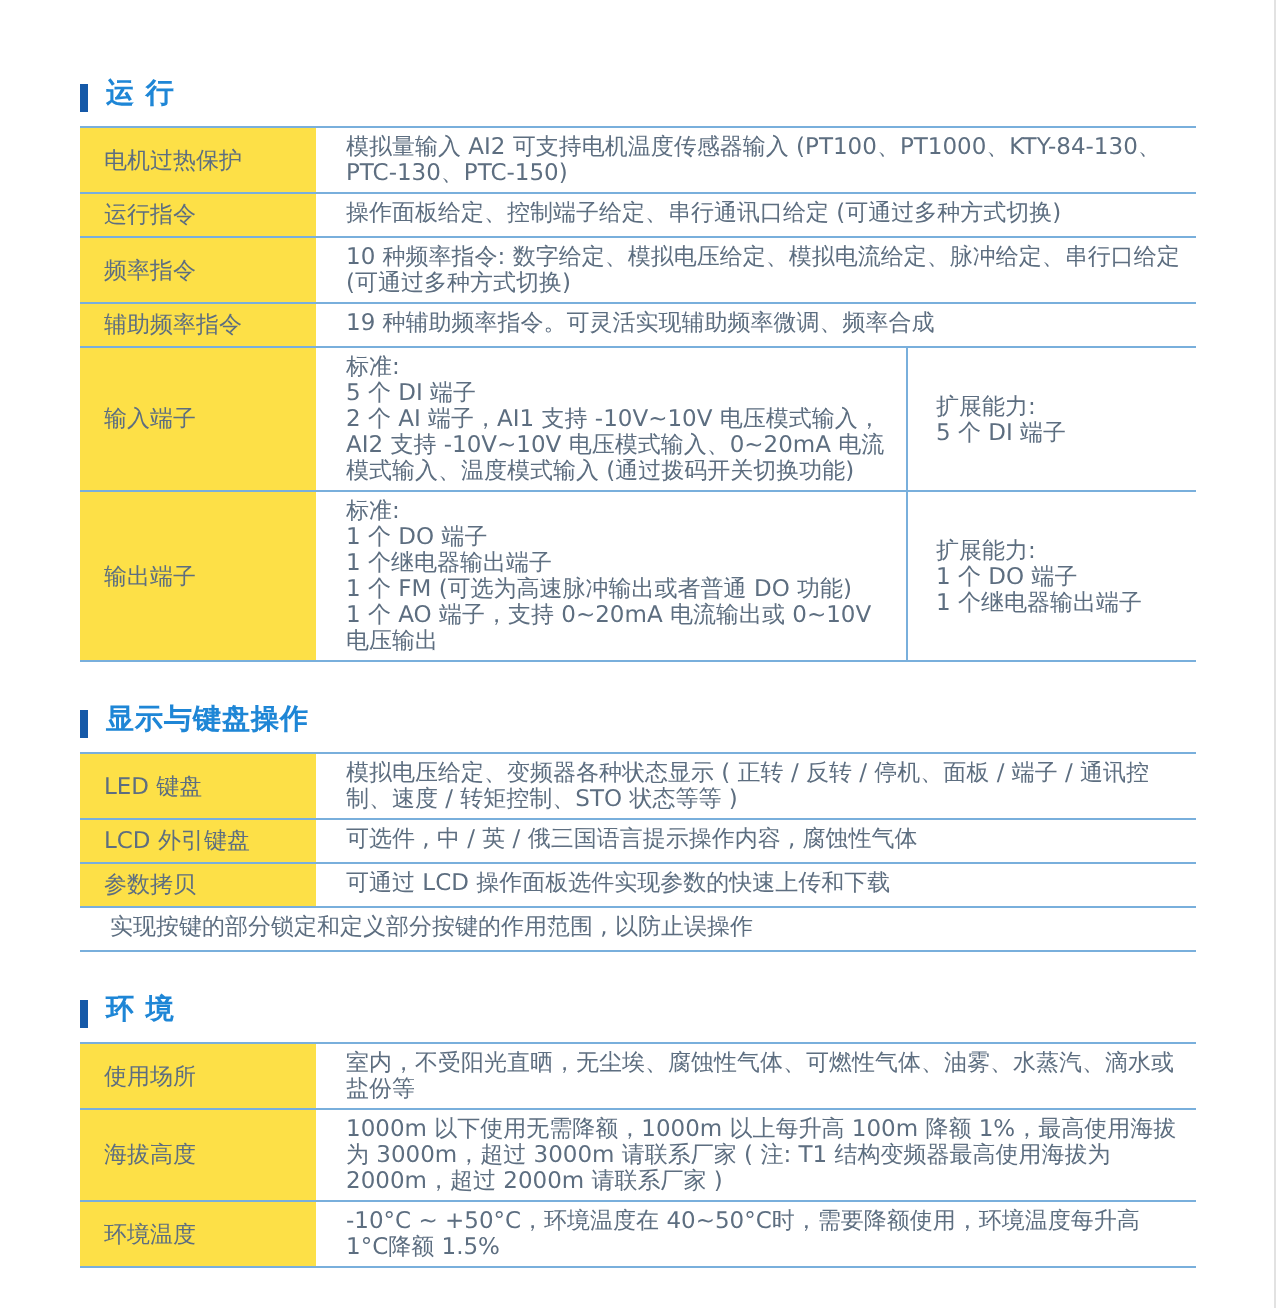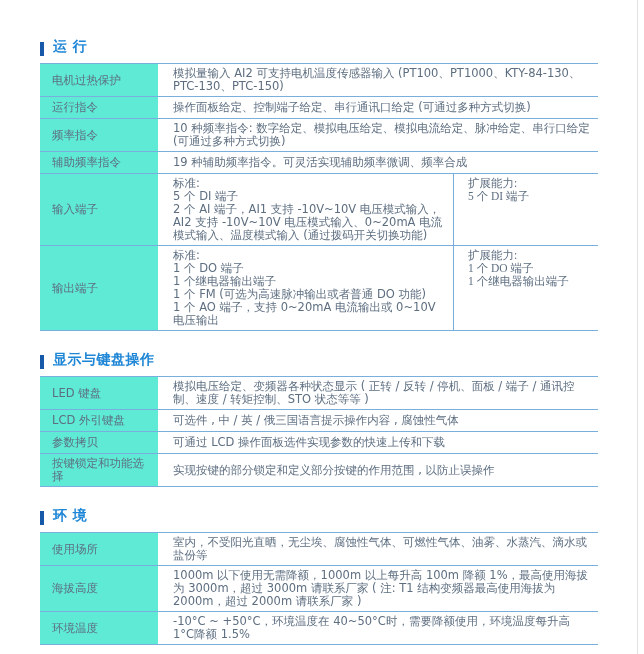--- a/index.html
+++ b/index.html
@@ -14,32 +14,32 @@
   .section{margin-left:40px;width:558px;}
   .section.first{padding-top:38px;}
   .section{margin-top:20px;}
   .section.first{margin-top:0;}
   .section-title{display:flex;align-items:flex-end;margin-bottom:7px;}
   .title-bar{width:4px;height:14px;background:#1559a8;margin-right:9px;flex:0 0 auto;}
   .title-text{font-size:14px;font-weight:bold;color:#1e86d6;letter-spacing:0.5px;}
   .spec-table{border-top:1px solid #79afdc;}
   .spec-row{display:flex;align-items:stretch;border-bottom:1px solid #79afdc;min-height:21px;}
   .spec-label{
-    flex:0 0 118px;box-sizing:border-box;background:#5eead4;
+    flex:0 0 118px;box-sizing:border-box;background:#fde047;
     padding:3px 4px 3px 12px;display:flex;align-items:center;
     line-height:13px;
   }
   .spec-value{
     flex:1 1 auto;box-sizing:border-box;padding:3px 8px 3px 15px;
-    display:flex;align-items:center;line-height:13px;
+    display:flex;align-items:flex-start;line-height:13px;
   }
   .spec-value > span, .spec-extra > span{white-space:pre-line;}
   .spec-extra{
     flex:0 0 145px;box-sizing:border-box;border-left:1px solid #79afdc;
-    padding:3px 4px 3px 14px;display:flex;align-items:flex-start;line-height:13px;font-family:Liberation Serif, serif;
+    padding:3px 4px 3px 14px;display:flex;align-items:center;line-height:13px;
   }
 </style>
 </head>
 <body>
 
 <div class="page">
   <div id="sections-root">
       <div class="section first">
         <div class="section-title">
           <span class="title-bar"></span>
@@ -135,23 +135,20 @@
           </div>
           <div class="spec-row">
             <div class="spec-label">
               <span>参数拷贝</span>
             </div>
             <div class="spec-value">
               <span>可通过 LCD 操作面板选件实现参数的快速上传和下载</span>
             </div>
           </div>
           <div class="spec-row">
-            <div class="spec-label">
-              <span>按键锁定和功能选择</span>
-            </div>
             <div class="spec-value">
               <span>实现按键的部分锁定和定义部分按键的作用范围 , 以防止误操作</span>
             </div>
           </div>
         </div>
       </div>
       <div class="section">
         <div class="section-title">
           <span class="title-bar"></span>
           <span class="title-text">环 境</span>

